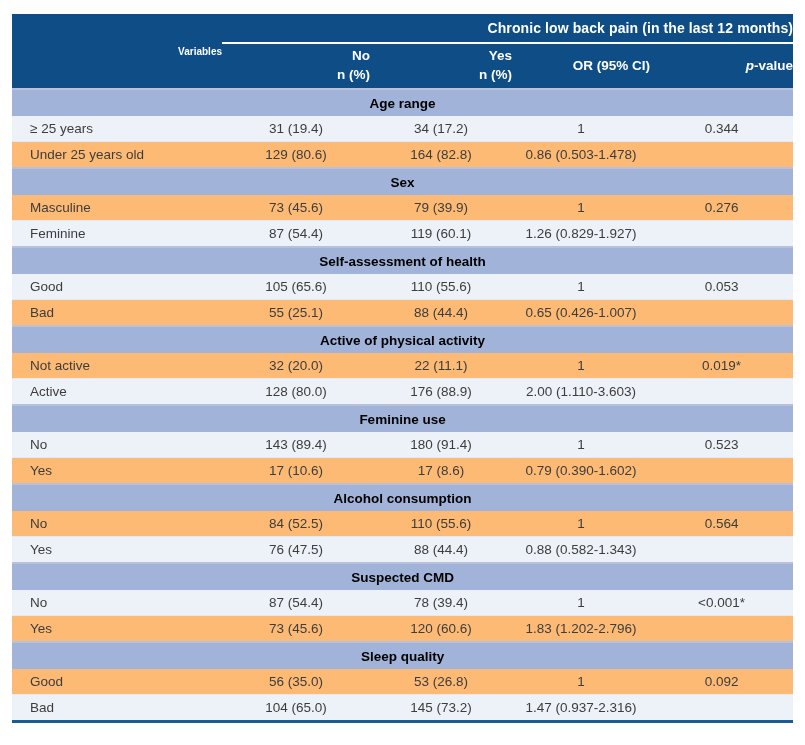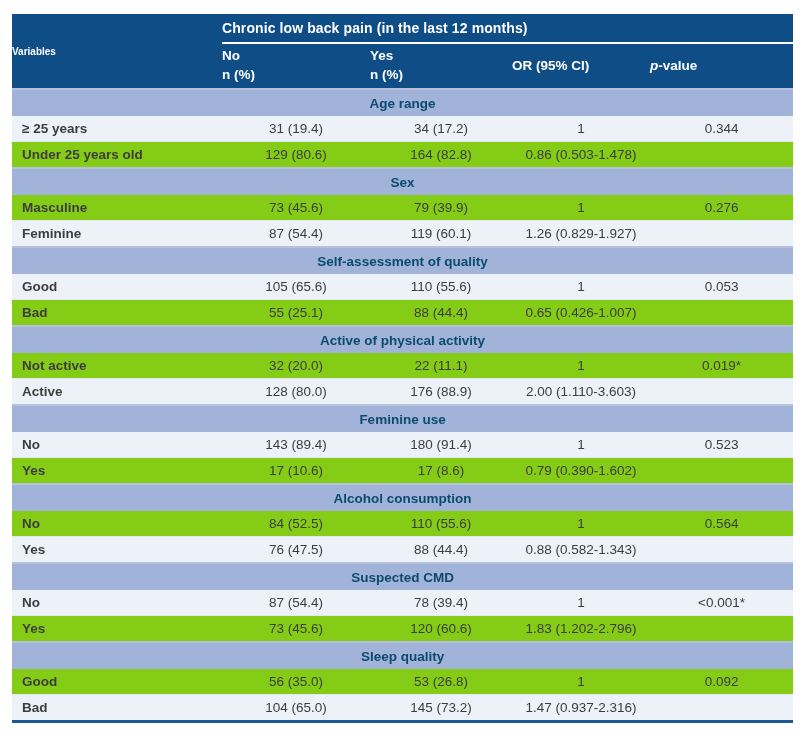--- a/index.html
+++ b/index.html
@@ -20,21 +20,21 @@
     table-layout: fixed;
     border-bottom: 3px solid var(--bottom-border, #1b5a97);
   }
   
   thead th {
     background: var(--header-bg, #0e4d86);
     color: #ffffff;
     font-weight: bold;
     padding: 0;
     vertical-align: middle;
-    text-align: left;
+    text-align: right;
   }
   th.span-header {
     height: 28px;
     font-size: 14px;
     border-bottom: 2px solid #ffffff;
     letter-spacing: 0.1px;
   }
   th.variables-header { font-size: 10px; }
   tr.columns-row th { height: 44px; font-size: 13.5px; line-height: 1.4; }
   .col-line { display: block; }
@@ -44,36 +44,35 @@
     height: 25px;
     padding: 0;
     font-size: 13.5px;
     color: #3d3d3d;
     vertical-align: middle;
     text-align: center;
     border-bottom: 1px solid #e2e9f4;
   }
   tbody td.cell-variable {
     text-align: left;
-    padding-left: 10px;
-    font-weight: bold;
+    padding-left: 18px;
   }
   tr.section-row td {
     height: 26px;
     background: var(--section-band, #a1b3d8);
     border-top: 2px solid #b7c1db;
     border-bottom: none;
-    color: #0c4a6e;
+    color: #000000;
     font-weight: bold;
     font-size: 13.5px;
     text-align: center;
     padding-left: 0;
   }
   tr.data-row.tint td { background: var(--row-tint, #edf1f8); }
-  tr.data-row.plain td { background: #84cc16; }
+  tr.data-row.plain td { background: #fdba74; }
 </style>
 </head>
 <body>
 
 <div class="page">
   <table class="stats">
     <colgroup>
       <col style="width:210px">
       <col style="width:148px">
       <col style="width:142px">
@@ -131,21 +130,21 @@
           <td class="cell-p">0.276</td>
         </tr>
         <tr class="data-row tint">
           <td class="cell-variable">Feminine</td>
           <td class="cell-no">87 (54.4)</td>
           <td class="cell-yes">119 (60.1)</td>
           <td class="cell-or">1.26 (0.829-1.927)</td>
           <td class="cell-p"></td>
         </tr>
         <tr class="section-row">
-          <td colspan="5">Self-assessment of quality</td>
+          <td colspan="5">Self-assessment of health</td>
         </tr>
         <tr class="data-row tint">
           <td class="cell-variable">Good</td>
           <td class="cell-no">105 (65.6)</td>
           <td class="cell-yes">110 (55.6)</td>
           <td class="cell-or">1</td>
           <td class="cell-p">0.053</td>
         </tr>
         <tr class="data-row plain">
           <td class="cell-variable">Bad</td>

